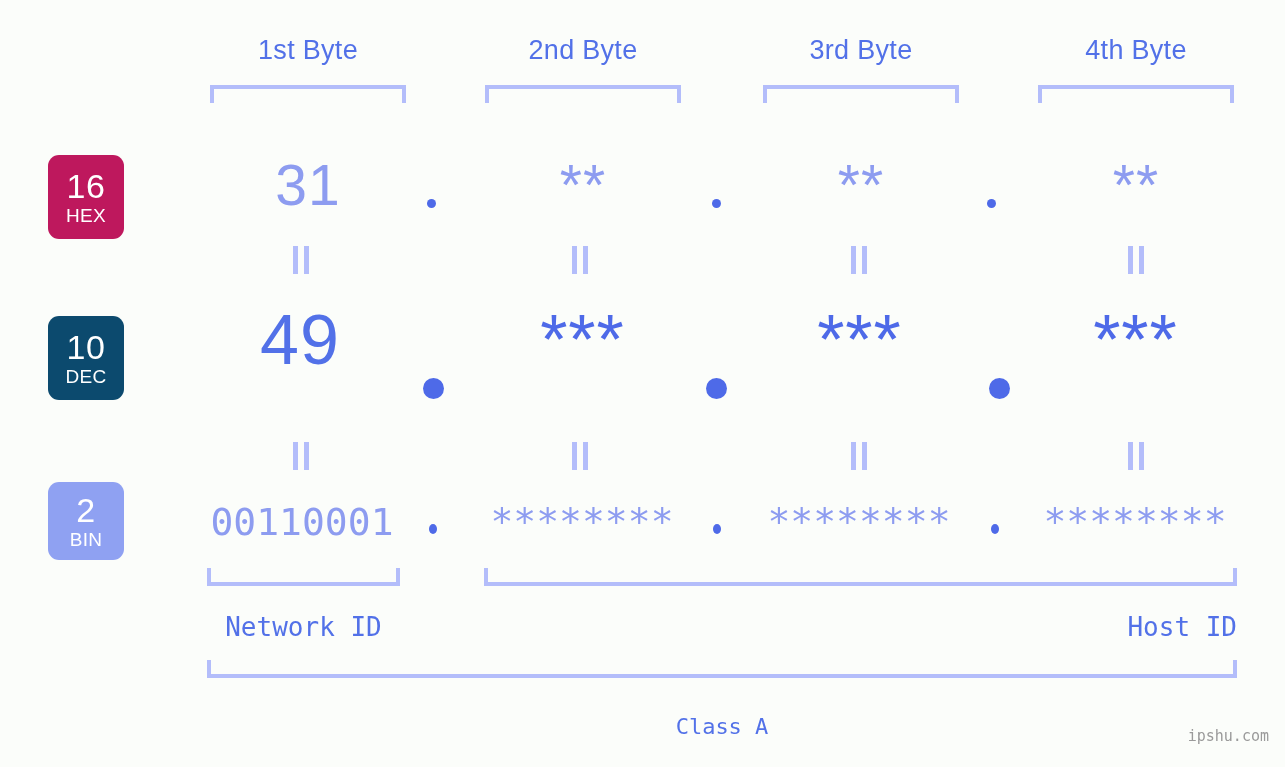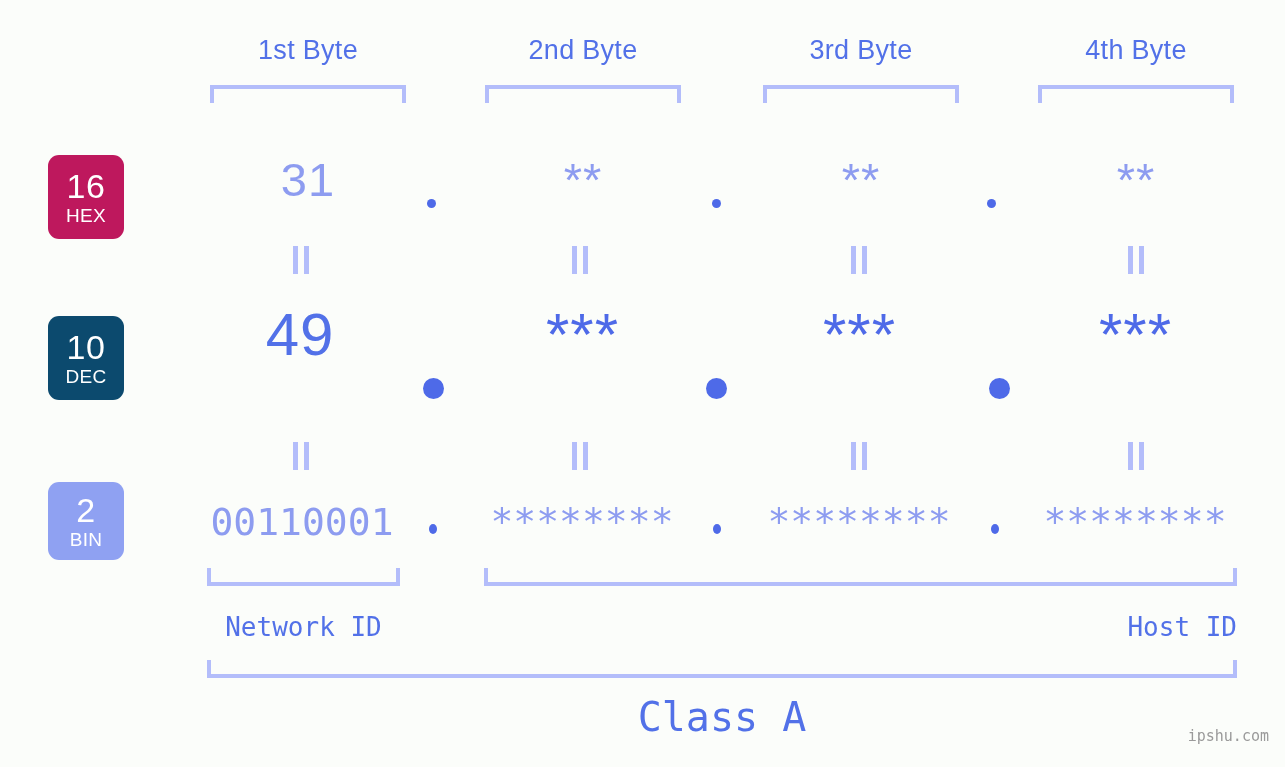--- a/index.html
+++ b/index.html
@@ -76,27 +76,27 @@
   }
 
   
   .cell {
     position: absolute;
     text-align: center;
     white-space: pre;
   }
   .hexrow {
     color: #8d9cf0;
-    font-size: 47px;
+    font-size: 57px;
     font-family: "Liberation Sans", sans-serif;
     letter-spacing: 1px;
   }
   .decrow {
     color: #5271e8;
-    font-size: 60px;
+    font-size: 70px;
     font-family: "Liberation Sans", sans-serif;
     letter-spacing: 1px;
   }
   .decrow.masked {
     color: #4e6ae8;
   }
   .binrow {
     color: #8d9cf0;
     font-size: 38px;
     font-family: "DejaVu Sans Mono", monospace;
@@ -128,21 +128,21 @@
 
   
   .foot-label {
     position: absolute;
     text-align: center;
     color: #5271e8;
     font-family: "DejaVu Sans Mono", monospace;
     white-space: nowrap;
   }
   .foot-label.idlbl { font-size: 26px; }
-  .foot-label.classlbl { font-size: 40px; }
+  .foot-label.classlbl { font-size: 22px; margin-top: 20px; }
 
   .watermark {
     position: absolute;
     right: 16px;
     bottom: 22px;
     color: #9a9a9a;
     font-size: 15px;
     font-family: "DejaVu Sans Mono", monospace;
   }
 </style>

